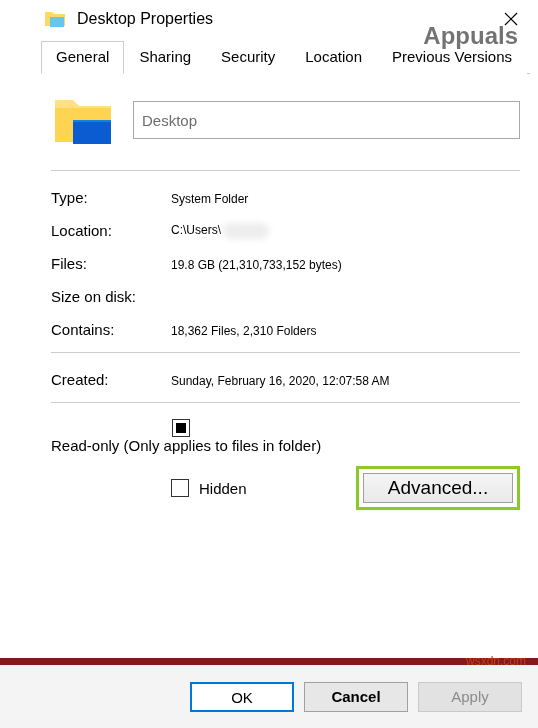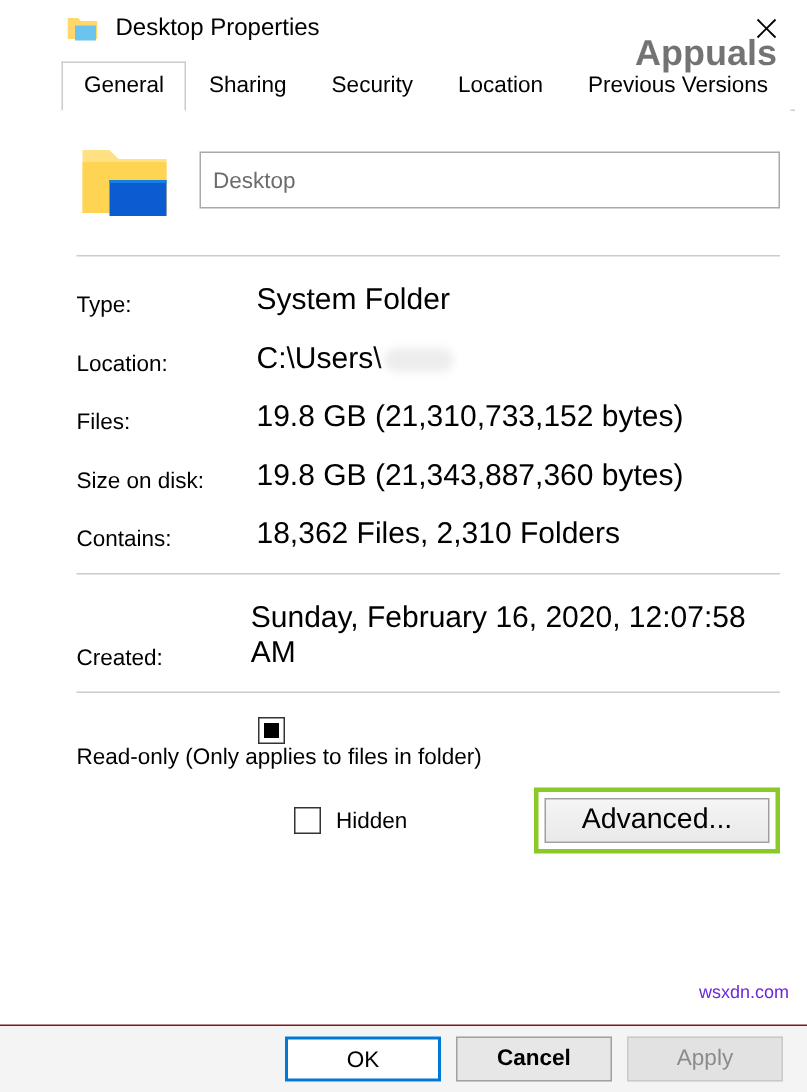--- a/index.html
+++ b/index.html
@@ -106,21 +106,21 @@
     .prop-row {
       display: flex;
       align-items: flex-end;
       padding: 8px 0;
     }
     .prop-label {
       width: 120px;
       font-size: 15px;
     }
     .prop-value {
-      font-size: 20px;
+      font-size: 12px;
     }
     .prop-value.blurred::after {
       content: '';
       display: inline-block;
       width: 46px;
       height: 16px;
       vertical-align: middle;
       margin-left: 2px;
       background: #ededed;
       border-radius: 8px;
@@ -143,21 +143,20 @@
     }
     .checkbox-square .inner-fill {
       width: 10px;
       height: 10px;
       background: #000;
     }
     .attr-advanced-row {
       display: flex;
       align-items: center;
       padding-top: 6px;
-      gap: 25px;
     }
     .attr-advanced-row .left {
       display: flex;
       align-items: center;
     }
     .advanced-btn-highlight {
       border: 3px solid #8ac926;
       padding: 4px;
       margin-left: auto;
     }
@@ -169,22 +168,22 @@
       font-size: 19px;
       text-align: center;
       line-height: 28px;
       cursor: default;
     }
     .footer {
       position: absolute;
       bottom: 0;
       left: 0;
       right: 0;
-      border-top: 1px solid #7f1d1d;
-      height: 45px;
+      border-top: 7px solid #7f1d1d;
+      height: 70px;
       display: flex;
       align-items: center;
       justify-content: flex-end;
       gap: 10px;
       padding: 0 16px;
       background: #f4f4f4;
     }
     .btn {
       width: 104px;
       height: 30px;
@@ -216,21 +215,21 @@
       font-family: Arial, sans-serif;
       color: rgba(0,0,0,0.55);
       letter-spacing: 0px;
       pointer-events: none;
     }
     .watermark-footer {
       position: absolute;
       right: 12px;
       bottom: 60px;
       font-size: 12px;
-      color: #6d28d9;
+      color: #c2410c;
       pointer-events: none;
     }
   </style>
 </head>
 <body>
 
 <div class="window">
 
   <div class="titlebar">
     <span class="logo-icon">
@@ -284,21 +283,20 @@
       <div class="prop-value blurred">C:\Users\</div>
     </div>
 
     <div class="prop-row">
       <div class="prop-label">Files:</div>
       <div class="prop-value">19.8 GB (21,310,733,152 bytes)</div>
     </div>
 
     <div class="prop-row">
       <div class="prop-label">Size on disk:</div>
-      <div class="prop-value">19.8 GB (21,343,887,360 bytes)</div>
     </div>
 
     <div class="prop-row">
       <div class="prop-label">Contains:</div>
       <div class="prop-value">18,362 Files, 2,310 Folders</div>
     </div>
 
     <div class="hr"></div>
 
     <div class="prop-row">

